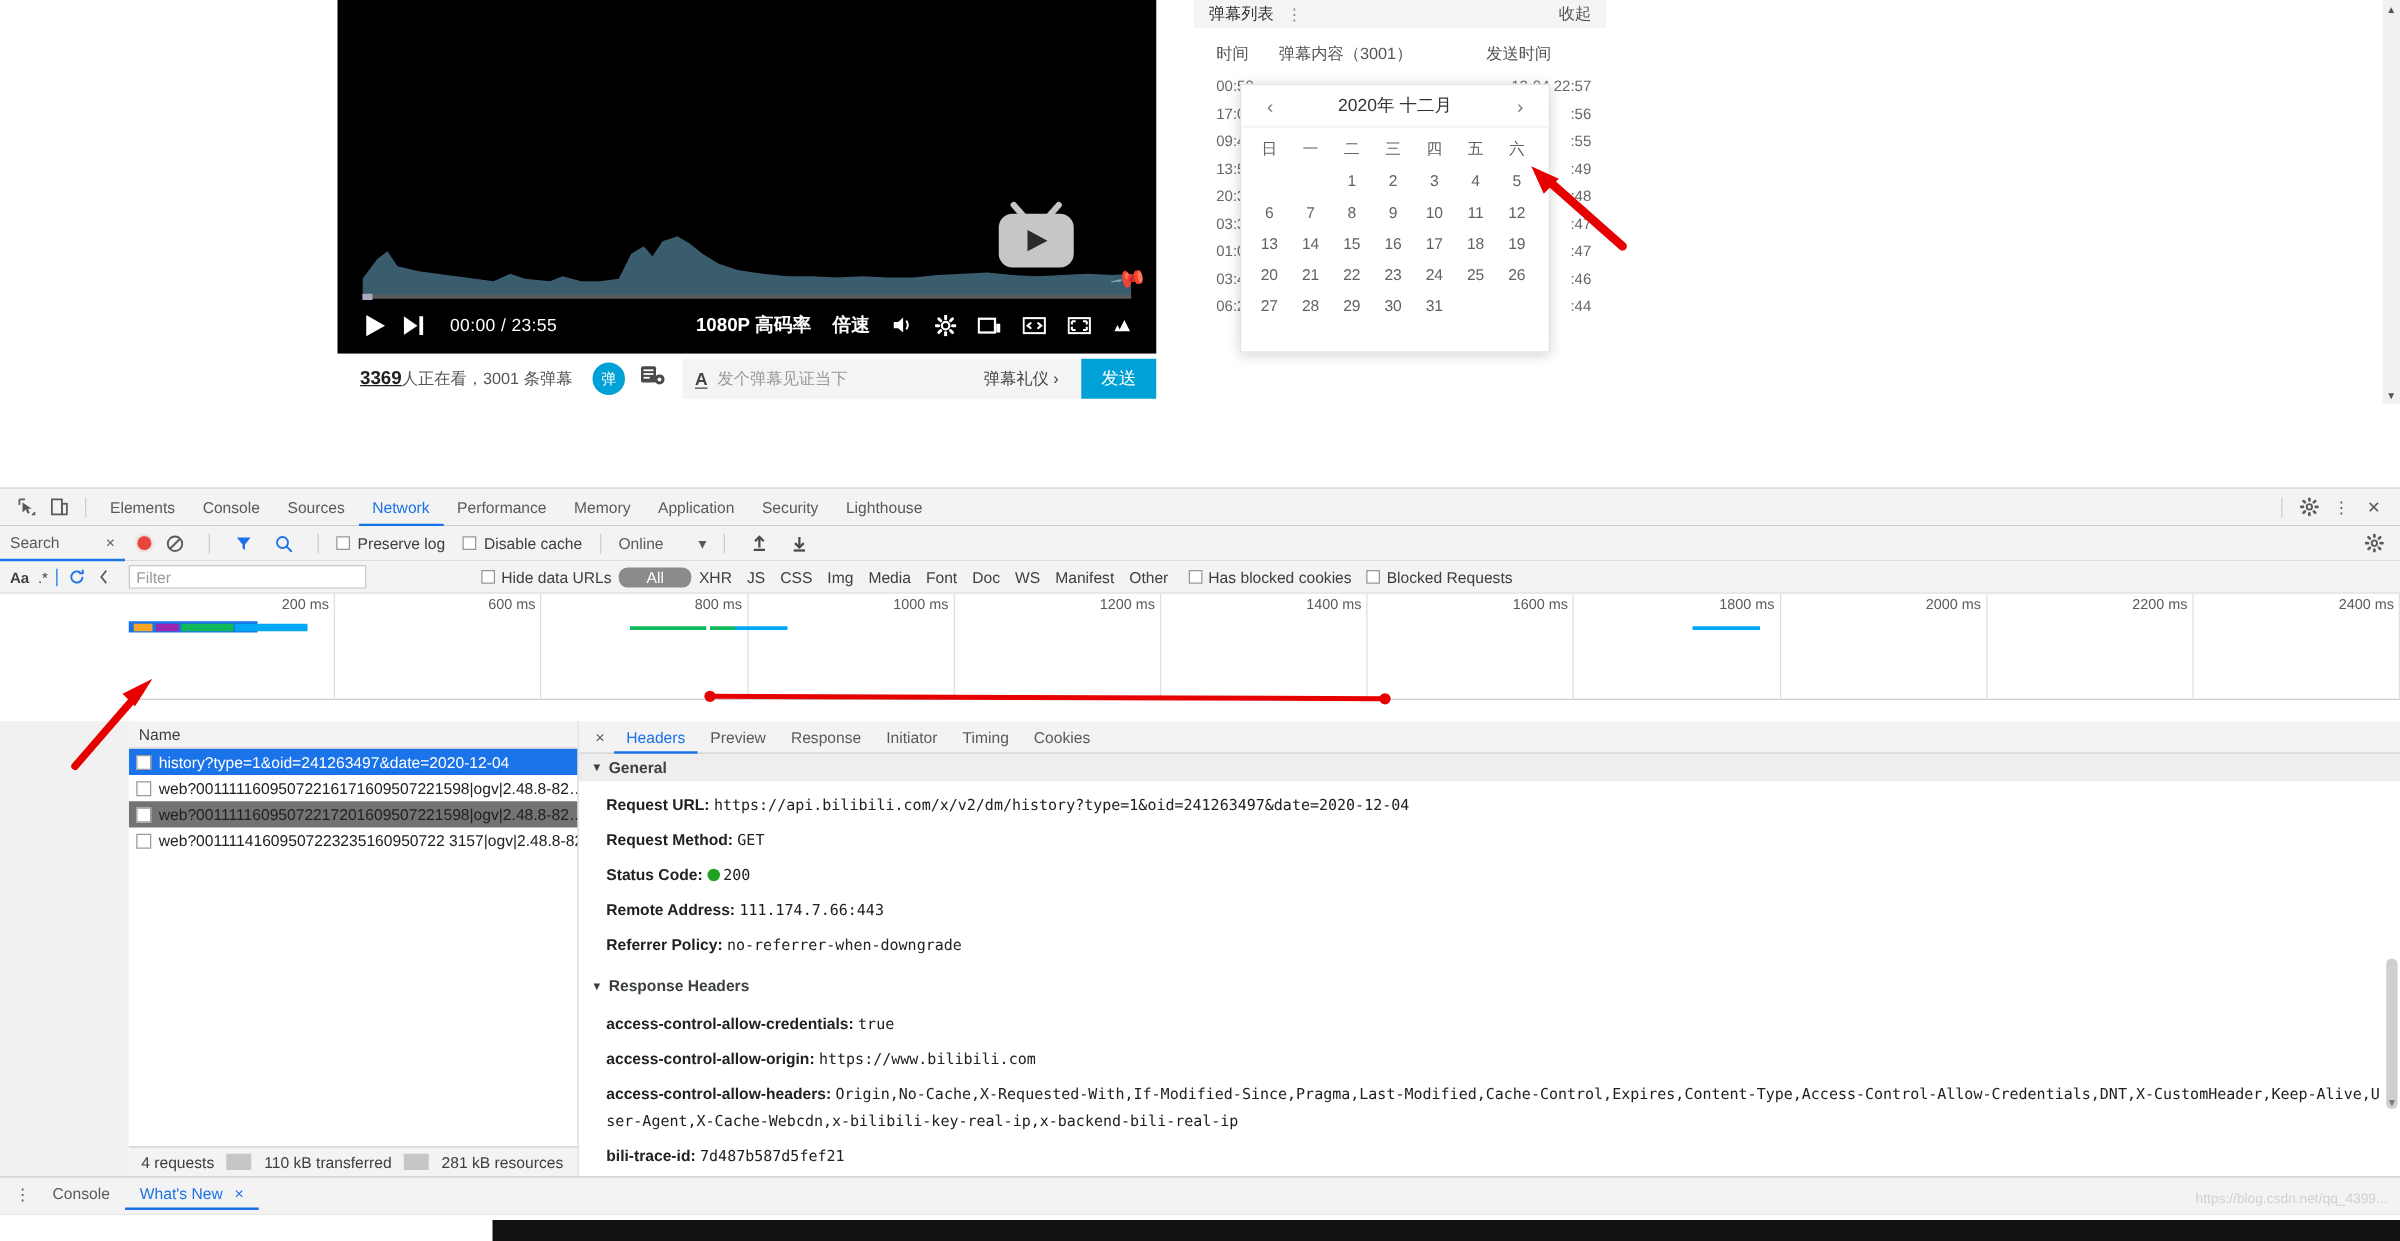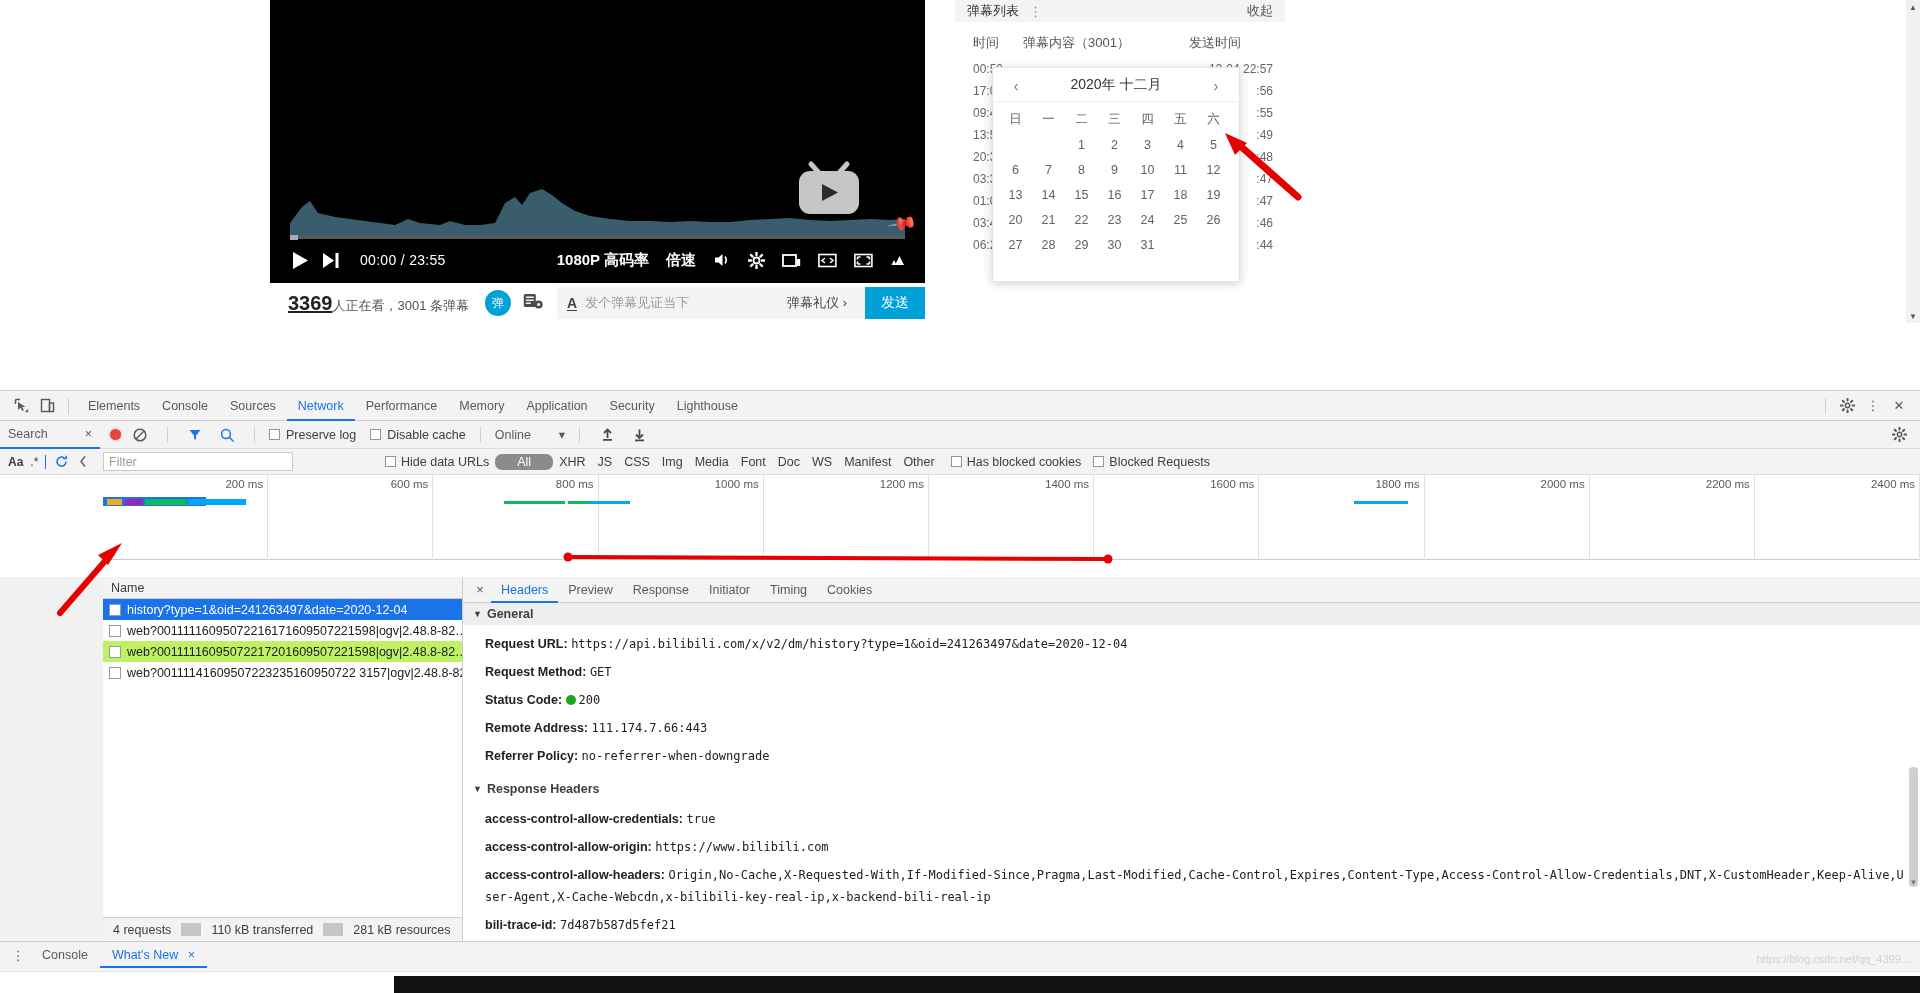--- a/index.html
+++ b/index.html
@@ -22,21 +22,21 @@
 
   .ctrl-bar { position:absolute; left:0; bottom:0; width:100%; height:46px; display:flex; align-items:center; color:#fff; }
   .ctrl-left { display:flex; align-items:center; gap:14px; padding-left:22px; }
   .ctrl-right { display:flex; align-items:center; gap:17px; margin-left:auto; padding-right:16px; }
   .c-ico { cursor:pointer; display:inline-flex; align-items:center; justify-content:center; }
   .time-txt { font-size:14px; letter-spacing:.3px; margin-left:6px; color:#fff; }
   .ctrl-txt { font-size:15px; font-weight:bold; color:#fff; white-space:nowrap; }
 
   .vid-meta { position:absolute; left:270px; top:283px; width:655px; height:40px; background:#fff; display:flex; align-items:center; }
   .vm-count { font-size:14px; color:#222; padding-left:18px; white-space:nowrap; }
-  .vm-count b { font-size:20px; font-weight:bold;text-decoration:underline; }
+  .vm-count b { font-size:15px; font-weight:bold;text-decoration:underline; }
   .vm-count .small { color:#555; font-size:13px; }
   .vm-badge { width:26px; height:26px; border-radius:50%; background:#00a1d6; color:#fff; font-size:12px; display:flex; align-items:center; justify-content:center; margin-left:16px; border:2px solid #00a1d6; }
   .vm-ico2 { margin-left:12px; color:#444; }
   .dm-input { margin-left:14px; height:32px; flex:1; background:#f4f4f4; display:flex; align-items:center; gap:8px; padding:0 10px; }
   .dm-ph { color:#999; font-size:13px; }
   .dm-gift { margin-left:auto; color:#444; font-size:13px; white-space:nowrap; padding-right:8px; }
   .dm-send { width:60px; height:32px; background:#00a1d6; color:#fff; font-size:14px; display:flex; align-items:center; justify-content:center; cursor:pointer; }
 
   
   .dm-panel { position:absolute; left:955px; top:0; width:330px; height:323px; background:#fff; }
@@ -99,21 +99,21 @@
   .ov-cell span { position:absolute; right:4px; top:3px; font-size:11.5px; color:#5a5a5a; }
   .ov-side { position:absolute; left:0; top:0; width:103px; height:85px; background:#fff; }
 
   .panes { position:absolute; left:0; top:186px; right:0; bottom:52px; display:flex; }
   .left-gutter { width:103px; background:#f1f1f1; }
   .req-list { width:360px; background:#fff; border-right:1px solid #cdcdcd; display:flex; flex-direction:column; }
   .rl-head { height:22px; background:#f3f3f3; border-bottom:1px solid #cdcdcd; display:flex; align-items:center; padding-left:8px; font-size:12.5px; color:#3c4043; }
   .rl-rows { flex:1; overflow:hidden; }
   .rl-row { height:21px; display:flex; align-items:center; padding-left:6px; font-size:12.5px; color:#202124; gap:6px; white-space:nowrap; overflow:hidden; }
   .rl-row.sel { background:#1a73e8; color:#fff; }
-  .rl-row.alt { background:#bef264;align-items:center; }
+  .rl-row.alt { background:#737373;align-items:center; }
   .rl-chk { width:12px; height:12px; border:1px solid #9a9a9a; background:#fff; flex:none; }
   .rl-foot { height:24px; background:#f3f3f3; border-top:1px solid #cdcdcd; display:flex; align-items:center; font-size:12.5px; color:#3c4043; }
   .rl-foot span { padding:0 10px; }
   .rl-foot .divd { width:1px; height:13px; background:#c6c6c6; }
 
   .detail { flex:1; display:flex; flex-direction:column; background:#fff; position:relative; overflow:hidden; }
   .dtab-bar { height:26px; background:#f3f3f3; border-bottom:1px solid #cdcdcd; display:flex; align-items:center; padding-left:6px; }
   .dtab-close { width:22px; text-align:center; color:#5a5a5a; cursor:pointer; }
   .dtab { padding:0 10px; height:26px; line-height:26px; font-size:12.5px; color:#5a5a5a; cursor:pointer; }
   .dtab.active { color:#1a73e8; box-shadow: inset 0 -2px 0 #1a73e8; }

